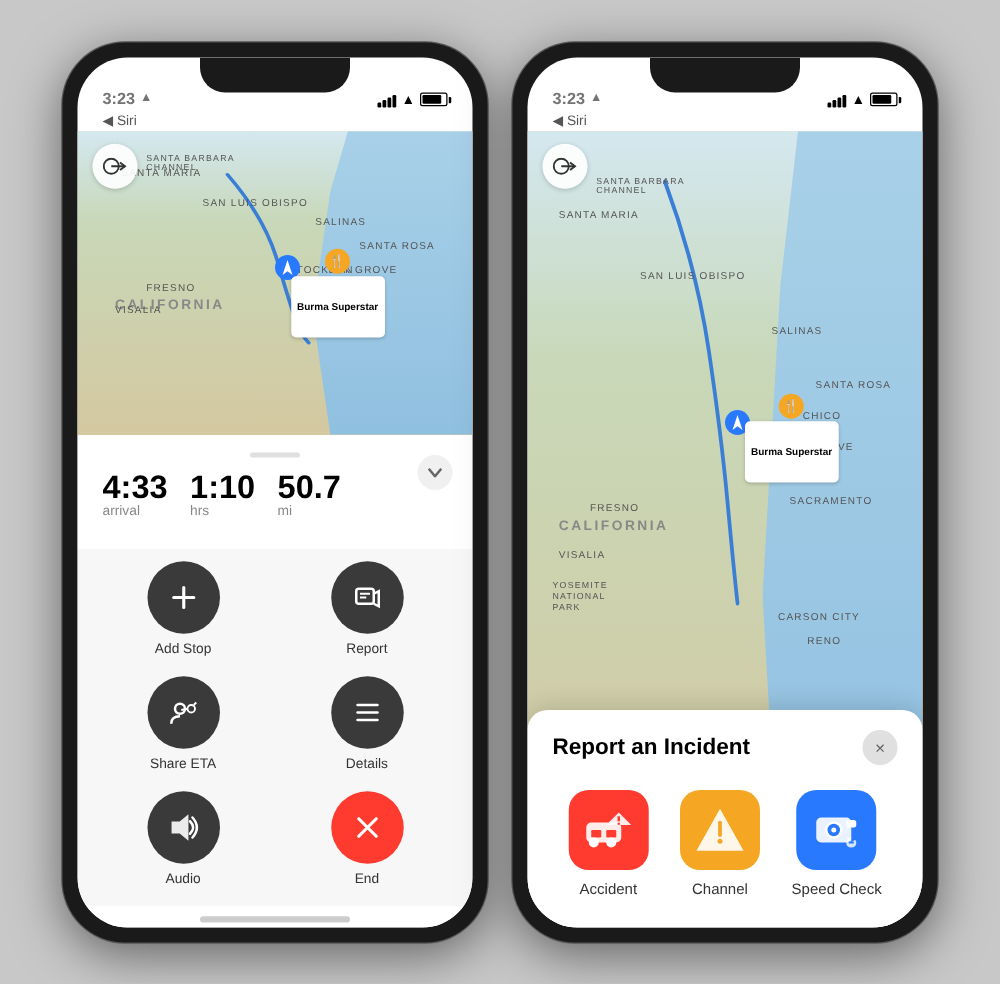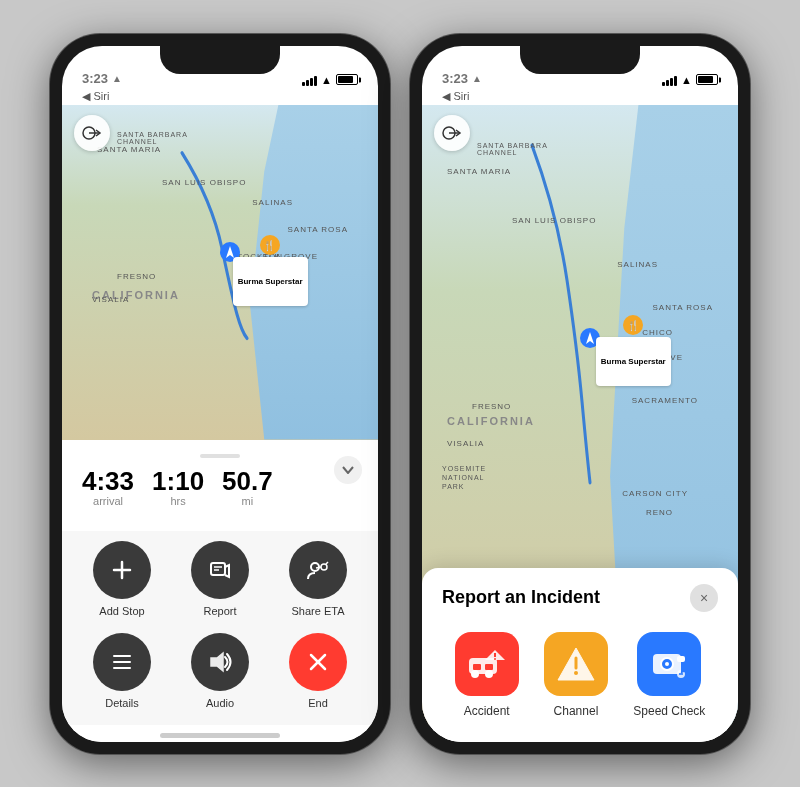--- a/index.html
+++ b/index.html
@@ -241,21 +241,20 @@
       display: flex;
       align-items: center;
       justify-content: center;
     }
 
     
     .nav-panel {
       background: white;
       padding: 14px 20px 10px;
       position: relative;
-      text-align: center;
     }
 
     .nav-stats {
       display: flex;
       align-items: baseline;
       gap: 18px;
       margin-bottom: 14px;
     }
 
     .nav-stat {
@@ -285,21 +284,21 @@
       background: #f0f0f0;
       border-radius: 50%;
       display: flex;
       align-items: center;
       justify-content: center;
     }
 
     
     .action-grid {
       display: grid;
-      grid-template-columns: repeat(3, 1fr);
+      grid-template-columns: repeat(2, 1fr);
       gap: 16px 10px;
       padding: 10px 16px 16px;
       background: #f7f7f7;
     }
 
     .action-btn {
       display: flex;
       flex-direction: column;
       align-items: center;
       gap: 6px;

